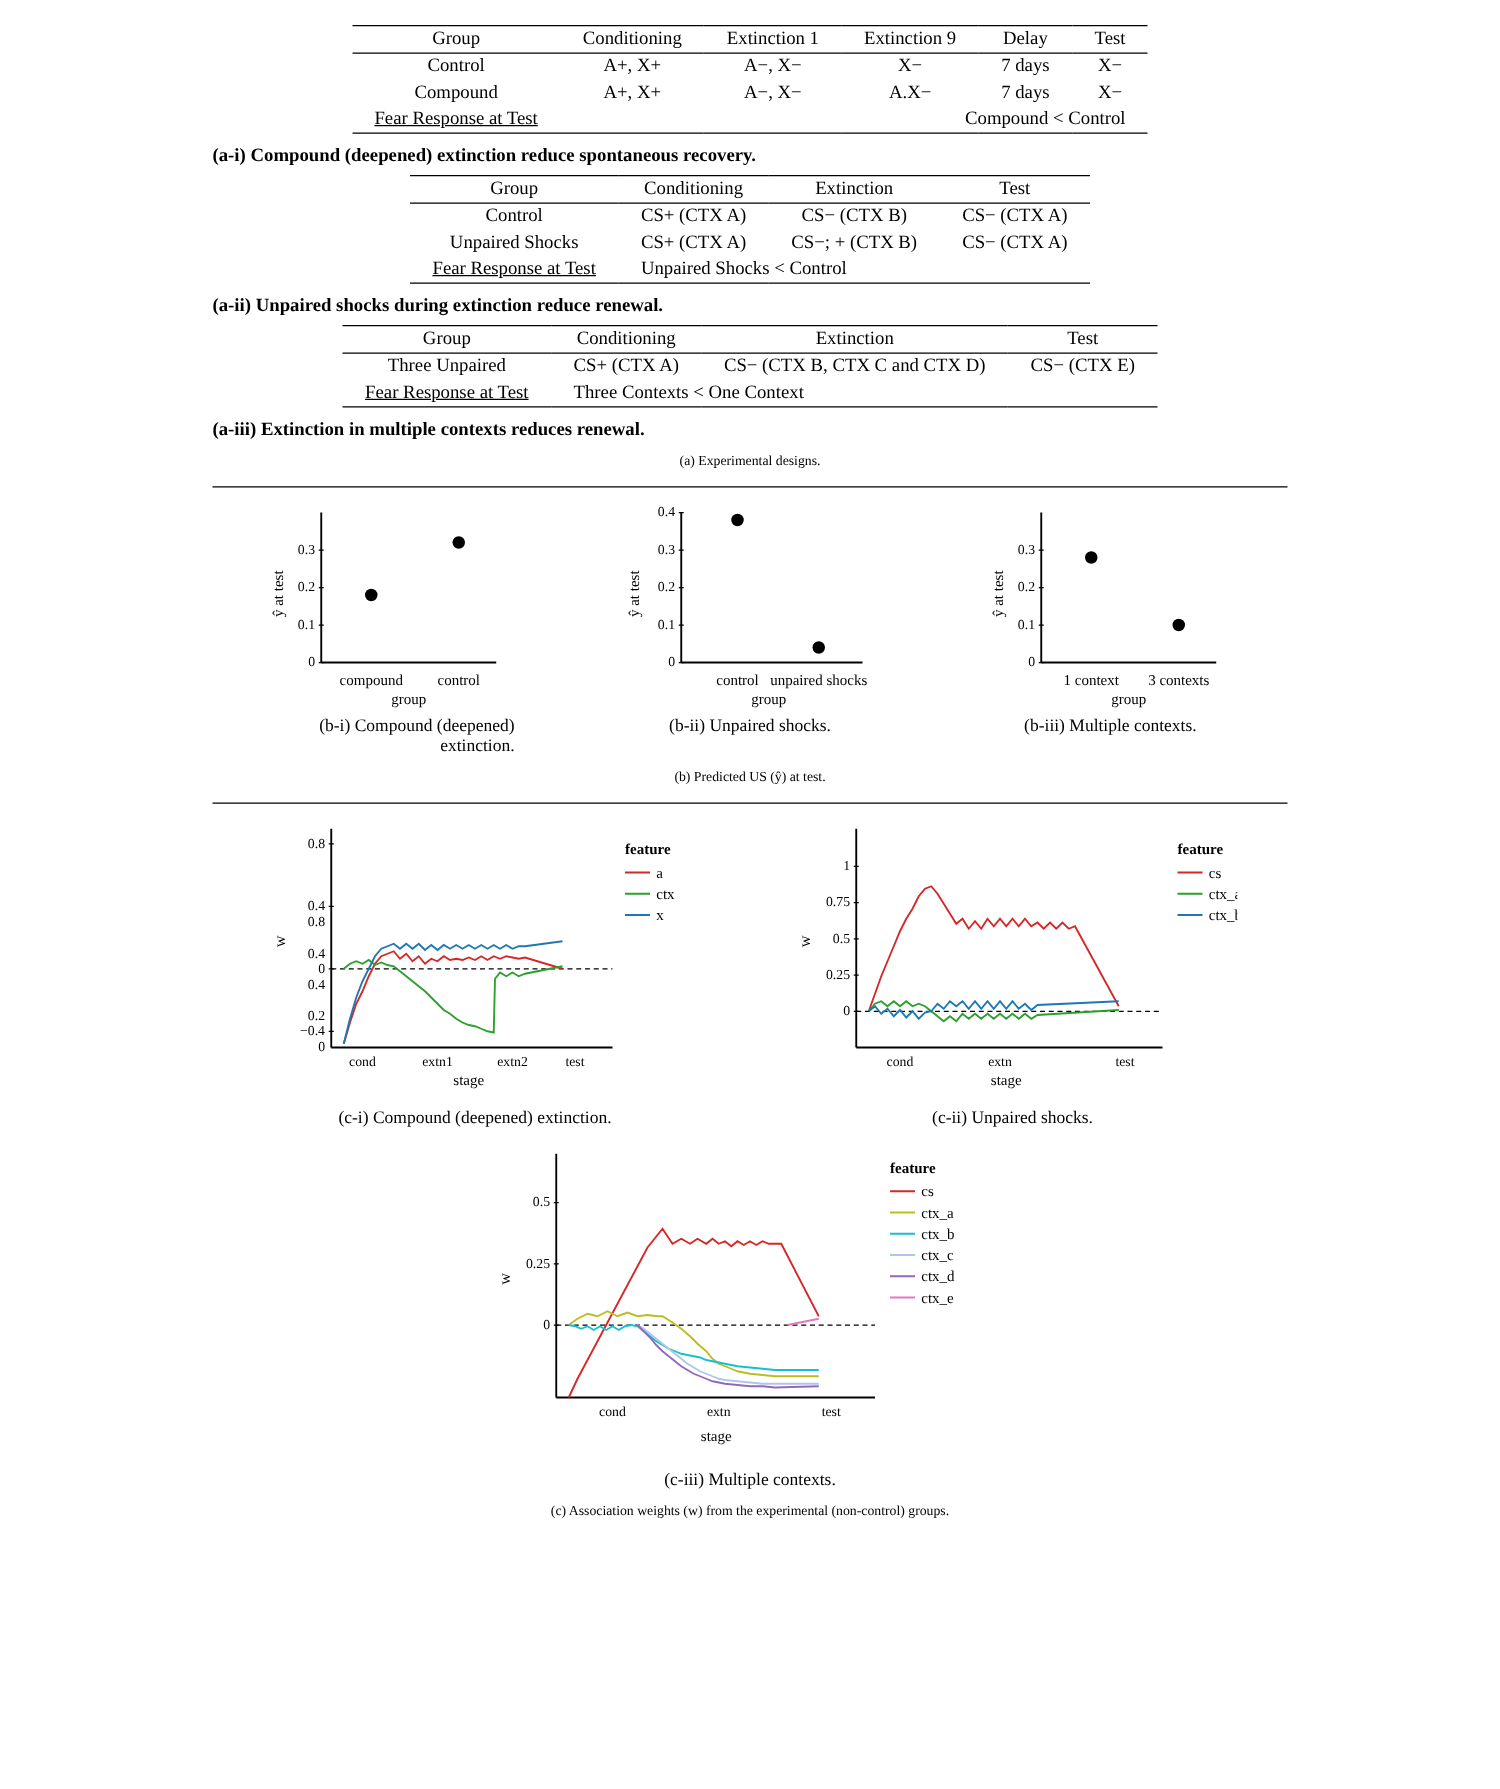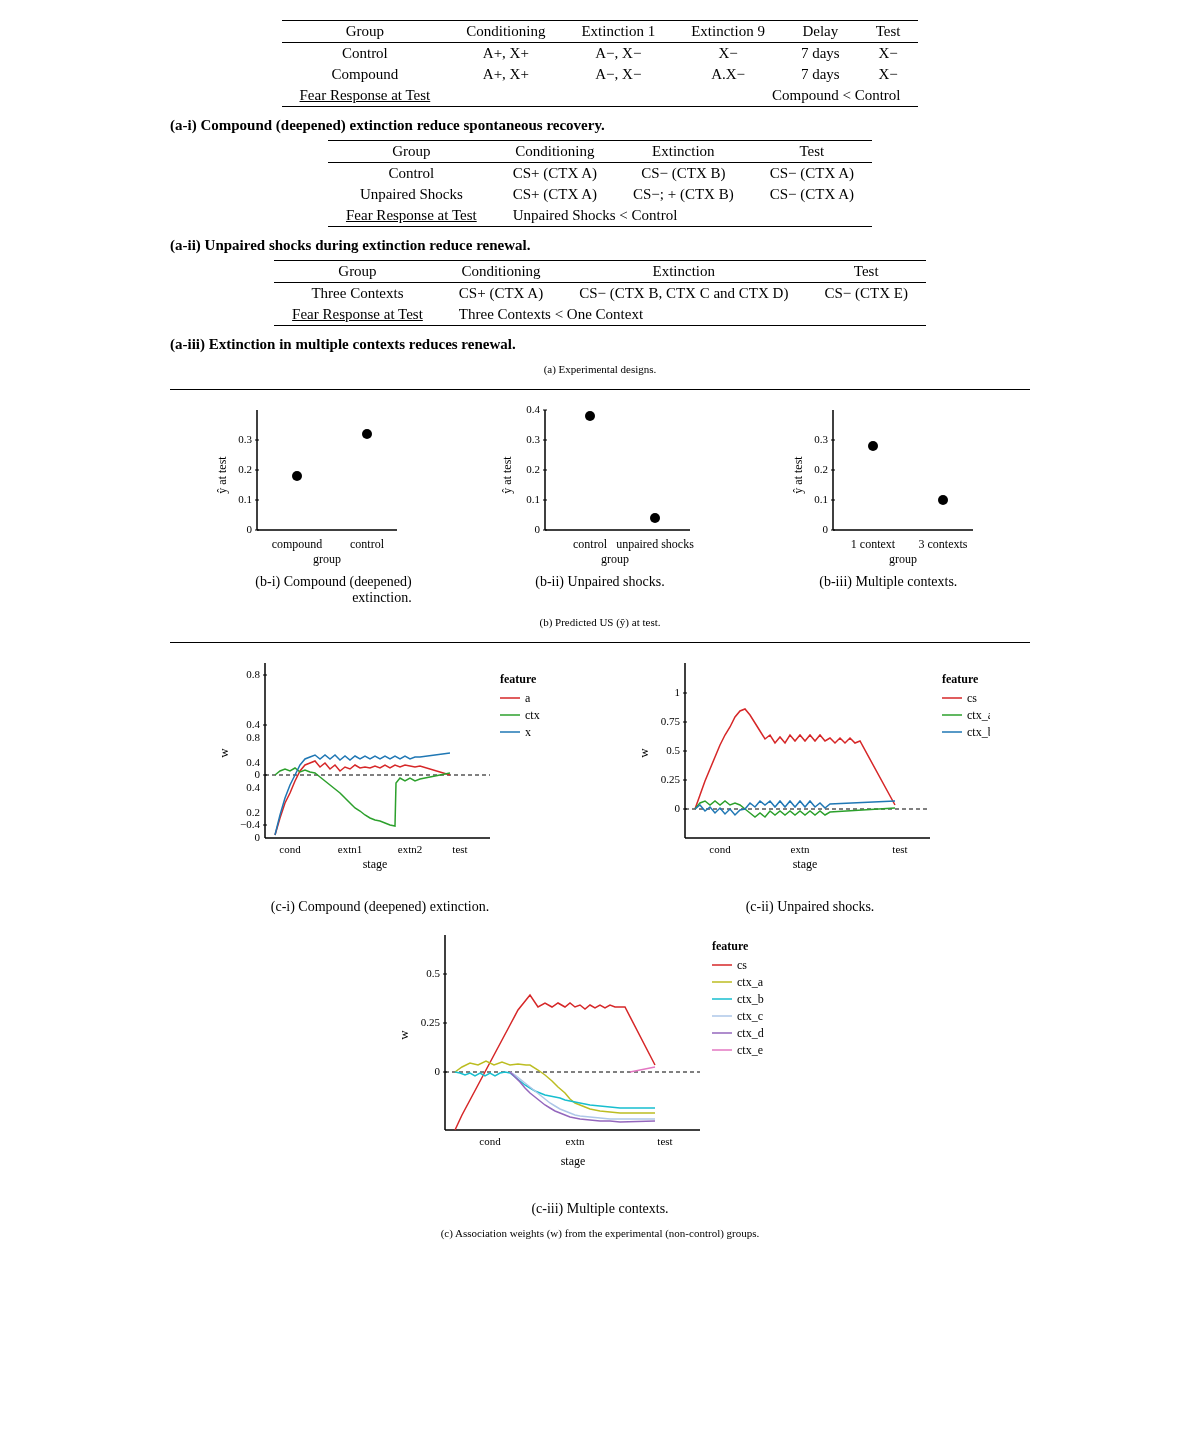--- a/index.html
+++ b/index.html
@@ -67,21 +67,21 @@
       margin: 10px 0;
     }
     .line-chart-container {
       display: flex;
       flex-direction: column;
       align-items: center;
     }
     .line-chart-label {
       font-size: 14px;
       text-align: right;
-      margin-top: 16px;
+      margin-top: 4px;
     }
     .center-chart {
       display: flex;
       justify-content: center;
       margin: 10px 0;
     }
   </style>
 </head>
 <body>
 
@@ -162,21 +162,21 @@
     <thead>
       <tr class="top-border bottom-border">
         <td>Group</td>
         <td>Conditioning</td>
         <td>Extinction</td>
         <td>Test</td>
       </tr>
     </thead>
     <tbody>
       <tr>
-        <td>Three Contexts</td>
+        <td>Three Unpaired</td>
         <td>CS+ (CTX A)</td>
         <td>CS− (CTX B, CTX C and CTX D)</td>
         <td>CS− (CTX E)</td>
       </tr>
       <tr class="bottom-border">
         <td style="text-align:left;text-decoration:underline;">Fear Response at Test</td>
         <td colspan="3" style="text-align:left;margin-top:47px;">Three Contexts &lt; One Context</td>
       </tr>
     </tbody>
   </table>

